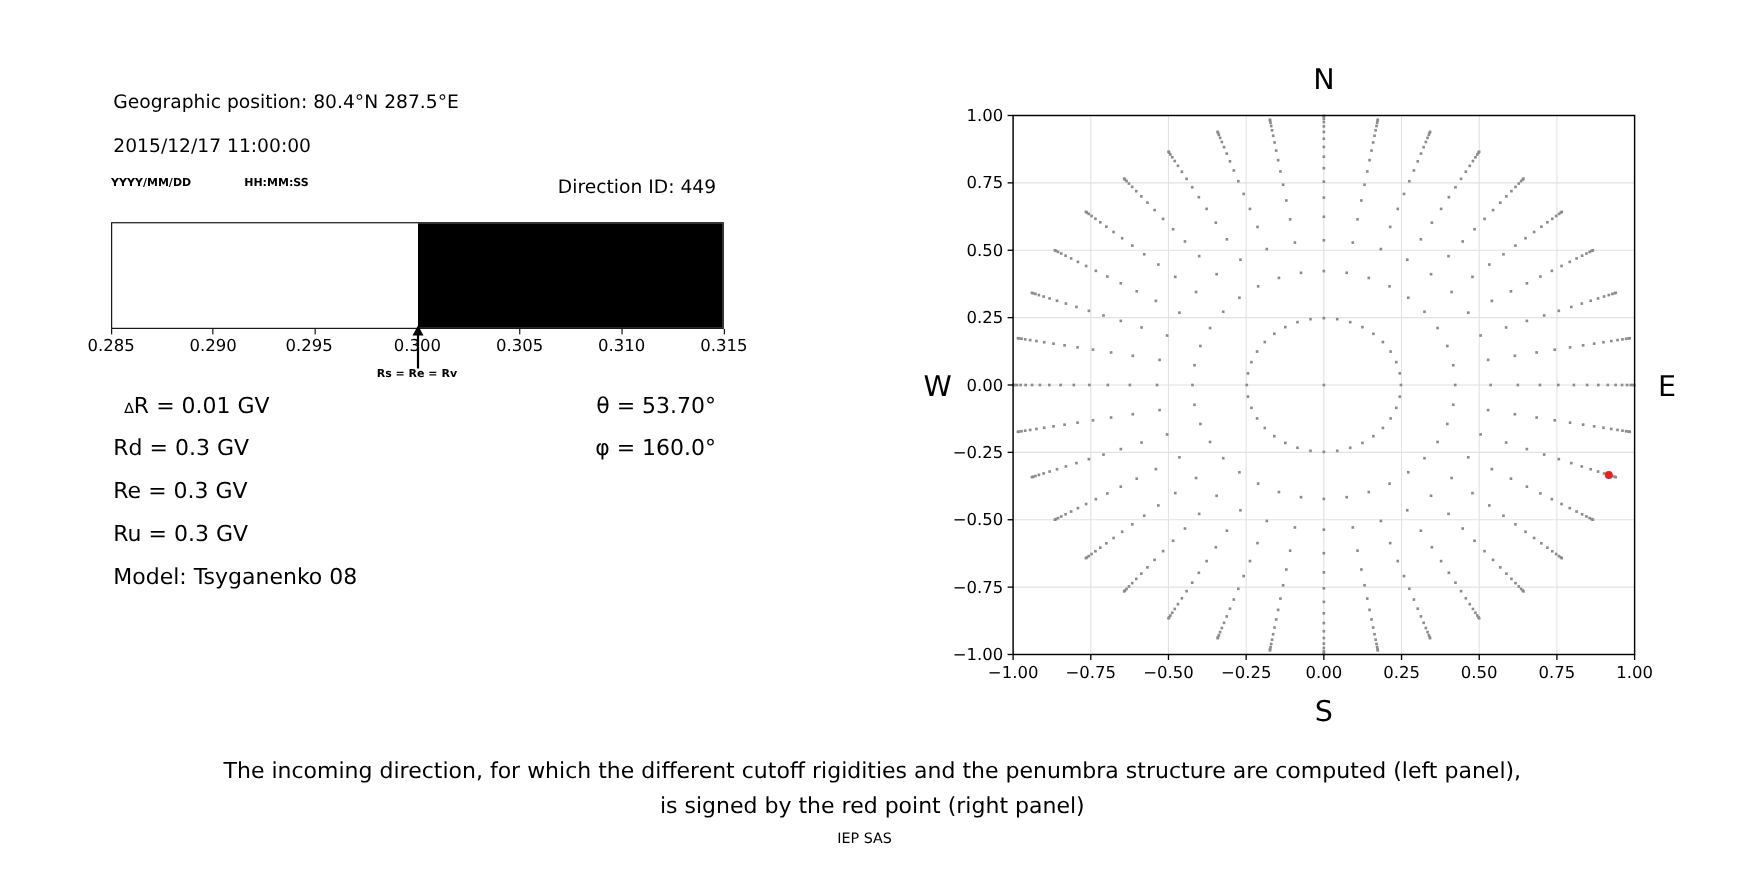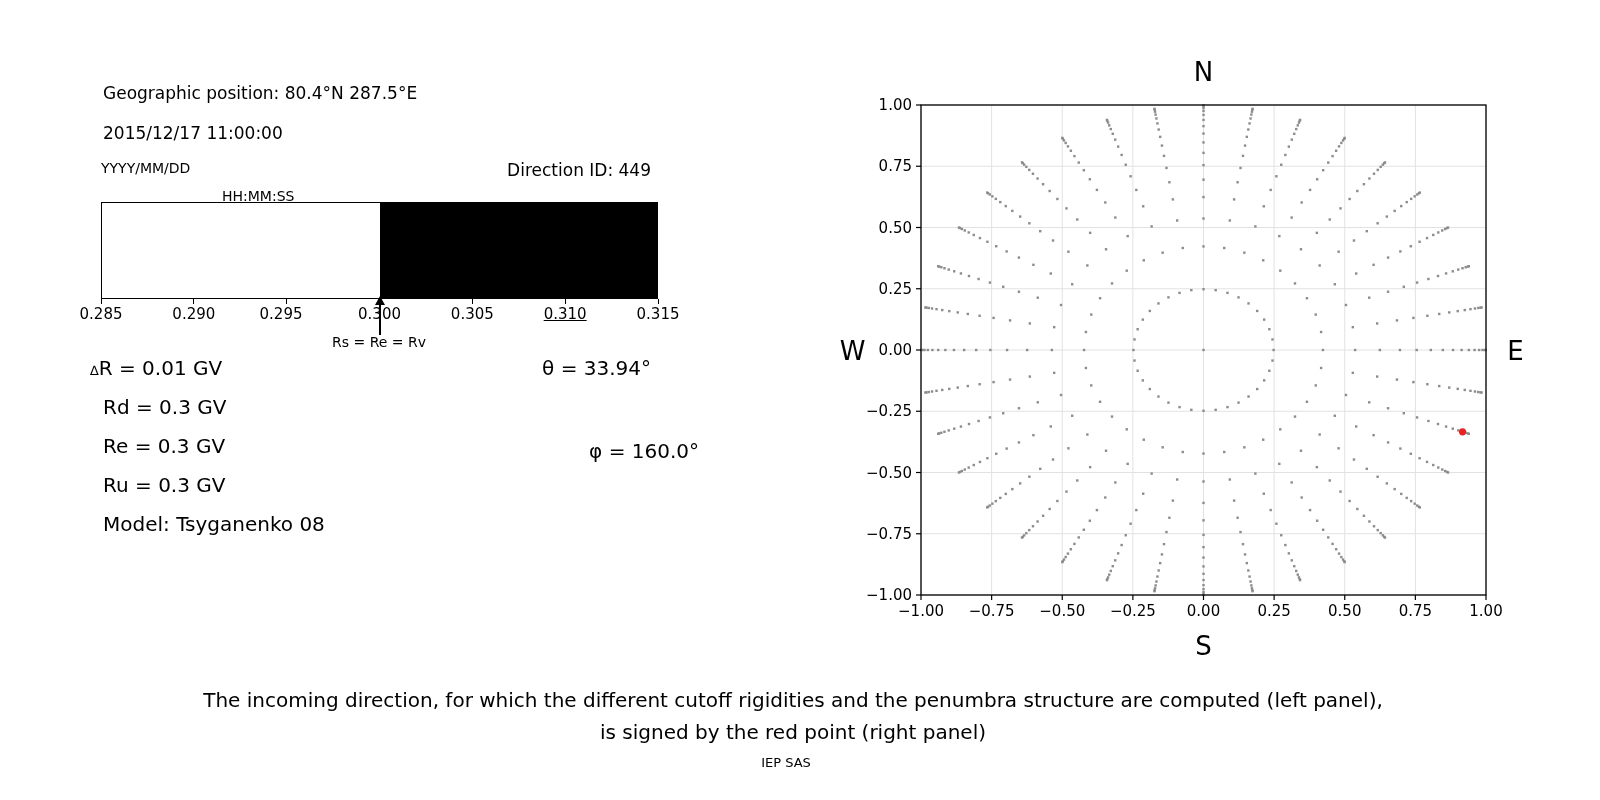--- a/index.html
+++ b/index.html
@@ -1,21 +1,21 @@
 <!DOCTYPE html>
 <html><head>
 <meta charset="utf-8">
 <style>
   html,body{margin:0;padding:0;background:#fff;}
   #root{position:relative;width:1600px;height:800px;background:#ffffff;overflow:hidden;
         font-family:"DejaVu Sans","Liberation Sans",sans-serif;color:#000;}
   .abs{position:absolute;white-space:nowrap;}
   .t21{font-size:17px;line-height:1.1;}
   .t20{font-size:20px;line-height:1.1;}
-  .t15{font-size:14px;line-height:1.1;}
+  .t15{font-size:10px;line-height:1.1;font-weight:bold;}
   .t13{font-size:13px;line-height:1.1;}
   .delta{font-size:13px;}
   #direction-id{text-align:right;}
   #penumbra-box{position:absolute;left:101px;top:202px;width:557px;height:97px;
                 border:1.5px solid #000;background:#fff;box-sizing:border-box;}
   #penumbra-black{position:absolute;left:50%;top:0;width:50%;height:100%;background:#000;}
   #penumbra-ticks{position:absolute;left:101px;top:299px;width:557px;height:24px;}
   #penumbra-ticks .tickmark{position:absolute;top:0;width:1px;height:5px;background:#000;}
   #penumbra-ticks .ticklabel{position:absolute;top:6px;font-size:15px;transform:translateX(-50%);}
   #arrow-shaft{position:absolute;left:379px;top:304px;width:1.5px;height:31px;background:#000;}
@@ -28,54 +28,54 @@
   svg text{font-family:"DejaVu Sans","Liberation Sans",sans-serif;fill:#000;}
 </style>
 </head>
 <body>
 
 <div id="root">
 
   <div class="abs t21" style="left:103px;top:84px;">Geographic position: 80.4°N 287.5°E</div>
   <div class="abs t21" style="left:103px;top:124px;">2015/12/17 11:00:00</div>
   <div class="abs t15" style="left:101px;top:161px;">YYYY/MM/DD</div>
-  <div class="abs t15" style="left:222px;top:161px;margin-top:28px;">HH:MM:SS</div>
+  <div class="abs t15" style="left:222px;top:161px;">HH:MM:SS</div>
   <div class="abs t21" id="direction-id" style="right:949px;top:161px;">Direction ID: 449</div>
 
   <div id="penumbra-box">
     <div id="penumbra-black"></div>
   </div>
   <div id="penumbra-ticks">
       <div class="tickmark" style="left: -0.5px;"></div>
       <span class="ticklabel" style="left: 0px;">0.285</span>
       <div class="tickmark" style="left: 92.3333px;"></div>
       <span class="ticklabel" style="left: 92.8333px;">0.290</span>
       <div class="tickmark" style="left: 185.167px;"></div>
       <span class="ticklabel" style="left: 180px;">0.295</span>
       <div class="tickmark" style="left: 278px;"></div>
       <span class="ticklabel" style="left: 278.5px;">0.300</span>
       <div class="tickmark" style="left: 370.833px;"></div>
       <span class="ticklabel" style="left: 371.333px;">0.305</span>
       <div class="tickmark" style="left: 463.667px;"></div>
-      <span class="ticklabel" style="left: 464.167px; text-decoration: underline;">0.310</span>
+      <span class="ticklabel" style="left: 464.167px;">0.310</span>
       <div class="tickmark" style="left: 556.5px;"></div>
       <span class="ticklabel" style="left: 557px;">0.315</span>
     </div>
 
   <div id="arrow-shaft"></div>
   <div id="arrow-head"></div>
   <div class="abs t15" id="rs-label">Rs = Re = Rv</div>
 
-  <div class="abs t20" style="left:90px;top:357px;text-align:right;"><span class="delta">∆</span><span>R = 0.01 GV</span></div>
+  <div class="abs t20" style="left:113px;top:357px;text-align:right;"><span class="delta">∆</span><span>R = 0.01 GV</span></div>
   <div class="abs t20" style="left:103px;top:396px;">Rd = 0.3 GV</div>
   <div class="abs t20" style="left:103px;top:435px;">Re = 0.3 GV</div>
   <div class="abs t20" style="left:103px;top:474px;">Ru = 0.3 GV</div>
   <div class="abs t20" style="left:103px;top:513px;">Model: Tsyganenko 08</div>
-  <div class="abs t20" style="right:949px;top:357px;">θ = 33.94°</div>
-  <div class="abs t20" style="right:901px;top:396px;margin-top:44px;">φ = 160.0°</div>
+  <div class="abs t20" style="right:949px;top:357px;">θ = 53.70°</div>
+  <div class="abs t20" style="right:949px;top:396px;">φ = 160.0°</div>
 
   <svg id="direction-svg" class="abs" style="left:820px;top:40px;" width="740" height="620" viewBox="0 0 740 620">
       <g stroke="#e2e2e2" stroke-width="1">
         <line x1="101" y1="65" x2="101" y2="555"></line>
         <line x1="101" y1="555" x2="666" y2="555"></line>
         <line x1="171.625" y1="65" x2="171.625" y2="555"></line>
         <line x1="101" y1="493.75" x2="666" y2="493.75"></line>
         <line x1="242.25" y1="65" x2="242.25" y2="555"></line>
         <line x1="101" y1="432.5" x2="666" y2="432.5"></line>
         <line x1="312.875" y1="65" x2="312.875" y2="555"></line>

